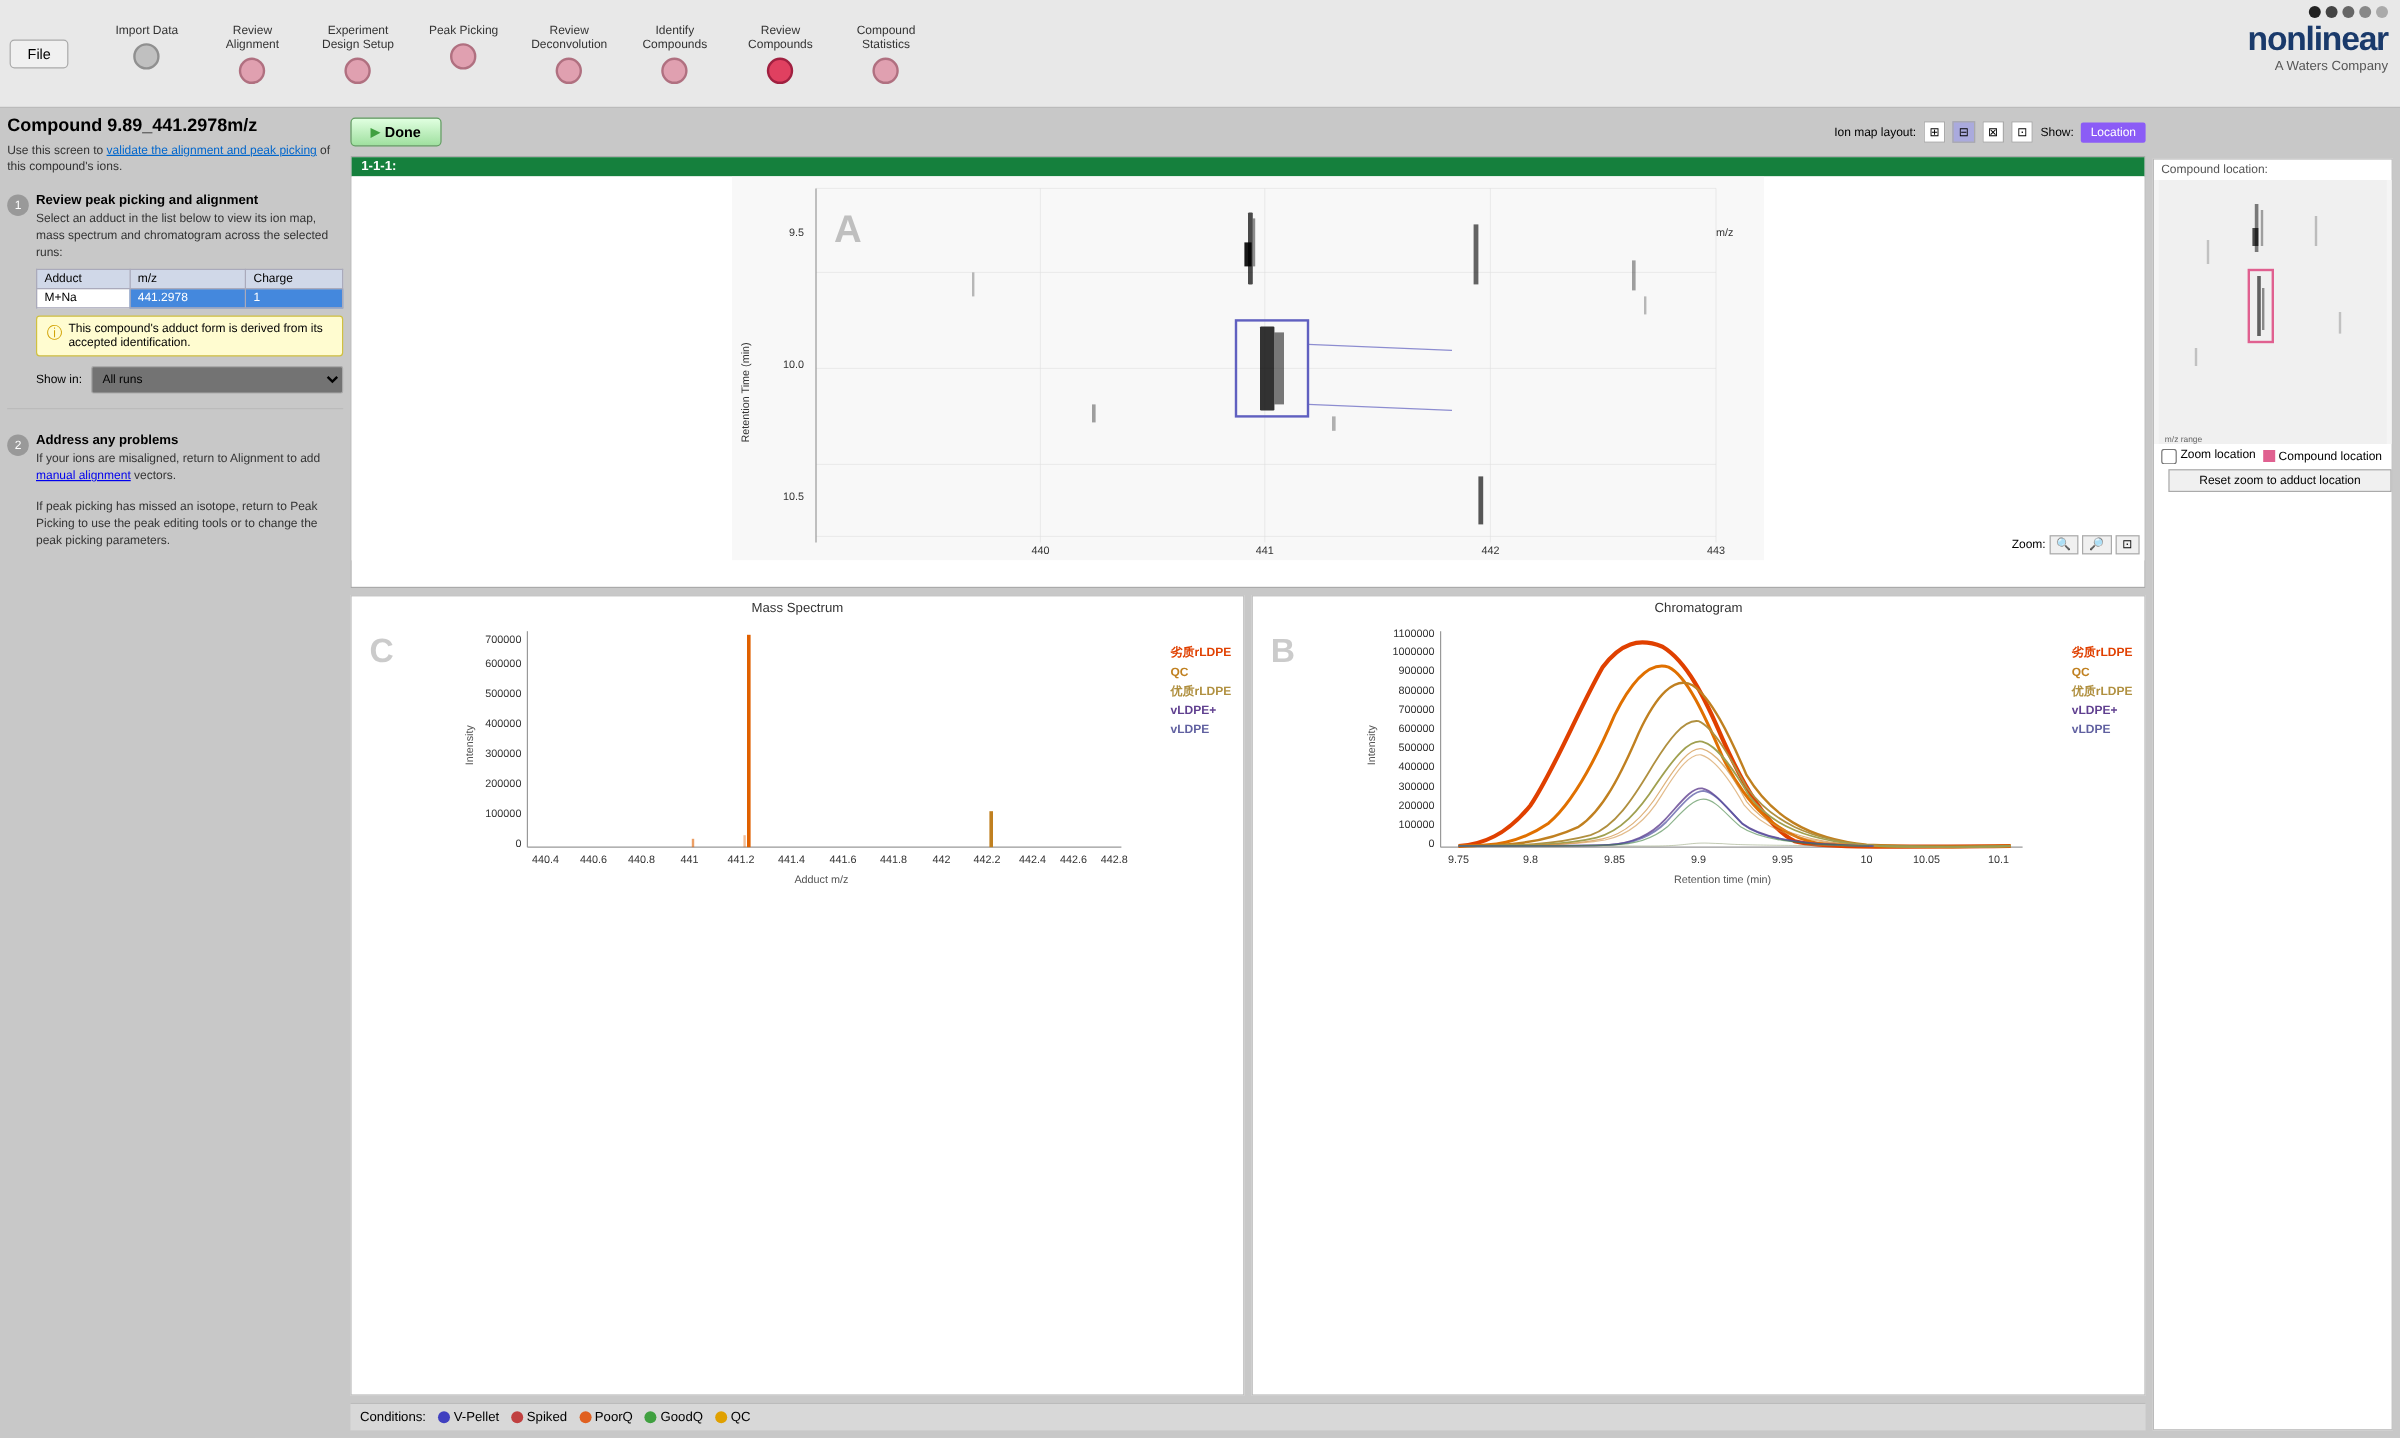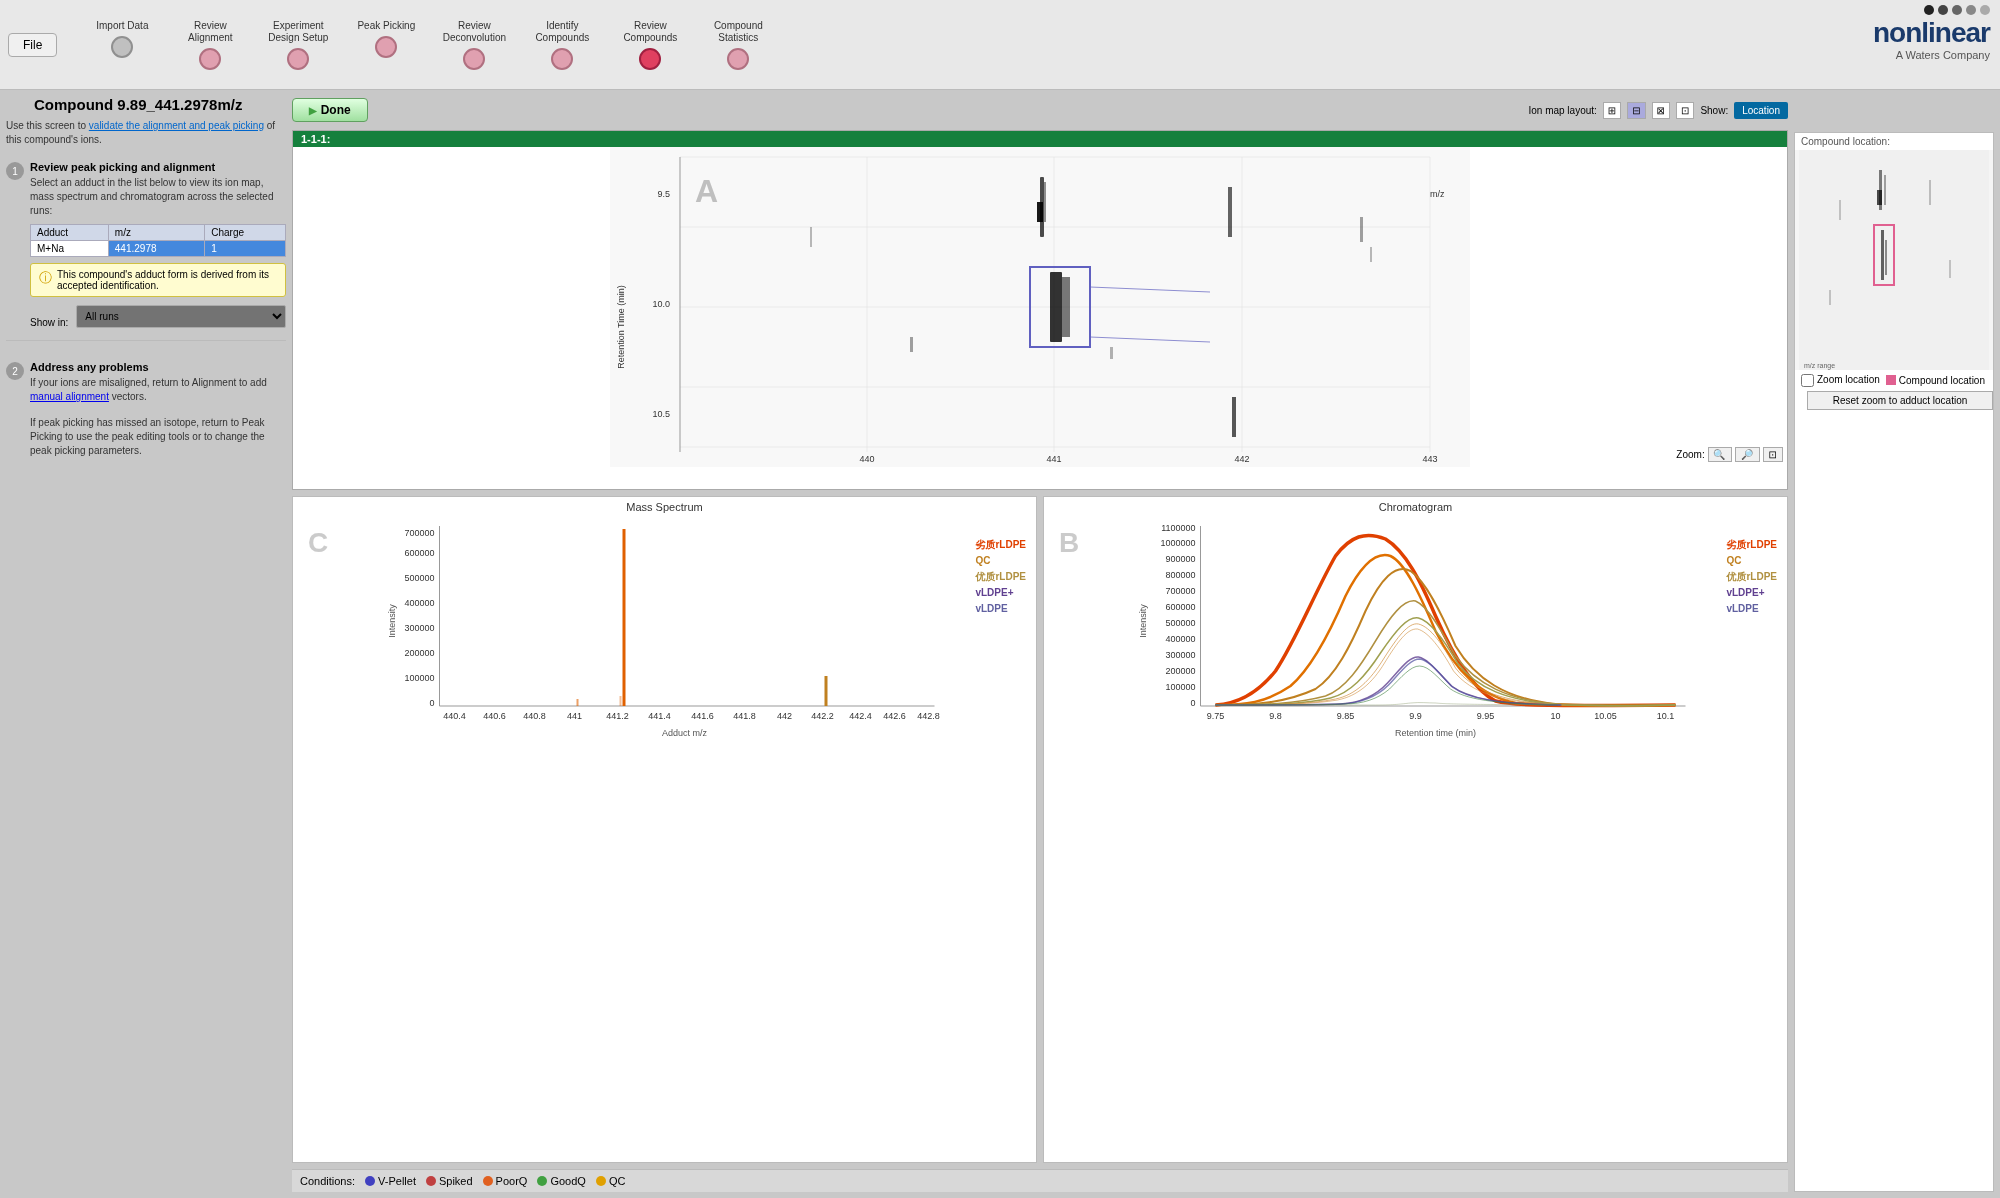--- a/index.html
+++ b/index.html
@@ -112,21 +112,20 @@
       width: 280px;
       display: flex;
       flex-direction: column;
       gap: 6px;
       flex-shrink: 0;
     }
     .compound-title {
       font-size: 15px;
       font-weight: bold;
       color: #000;
-      margin-left: 28px;
     }
     .compound-subtitle {
       font-size: 10px;
       color: #333;
       line-height: 1.4;
     }
     .compound-subtitle a {
       color: #0066cc;
       text-decoration: underline;
     }
@@ -196,21 +195,21 @@
       gap: 5px;
       align-items: flex-start;
     }
     .info-icon {
       color: #d0a000;
       font-size: 13px;
       flex-shrink: 0;
     }
     .show-in-row {
       display: flex;
-      align-items: flex-end;
+      align-items: center;
       gap: 8px;
       margin-top: 8px;
       font-size: 10px;
     }
     .show-in-select {
       flex: 1;
       font-size: 10px;
       padding: 4px 4px;
       border: 1px solid #aaa;
       border-radius: 2px;
@@ -330,21 +329,21 @@
       border: 1px solid #aaa;
       background: white;
       padding: 2px 4px;
       cursor: pointer;
       font-size: 10px;
     }
     .layout-btn.active {
       background: #aad;
     }
     .show-btn {
-      background: #0369a1;
+      background: #8b5cf6;
       color: white;
       border: none;
       padding: 3px 8px;
       font-size: 10px;
       cursor: pointer;
       border-radius: 2px;
     }
     .compound-location-panel {
       background: white;
       border: 1px solid #bbb;

